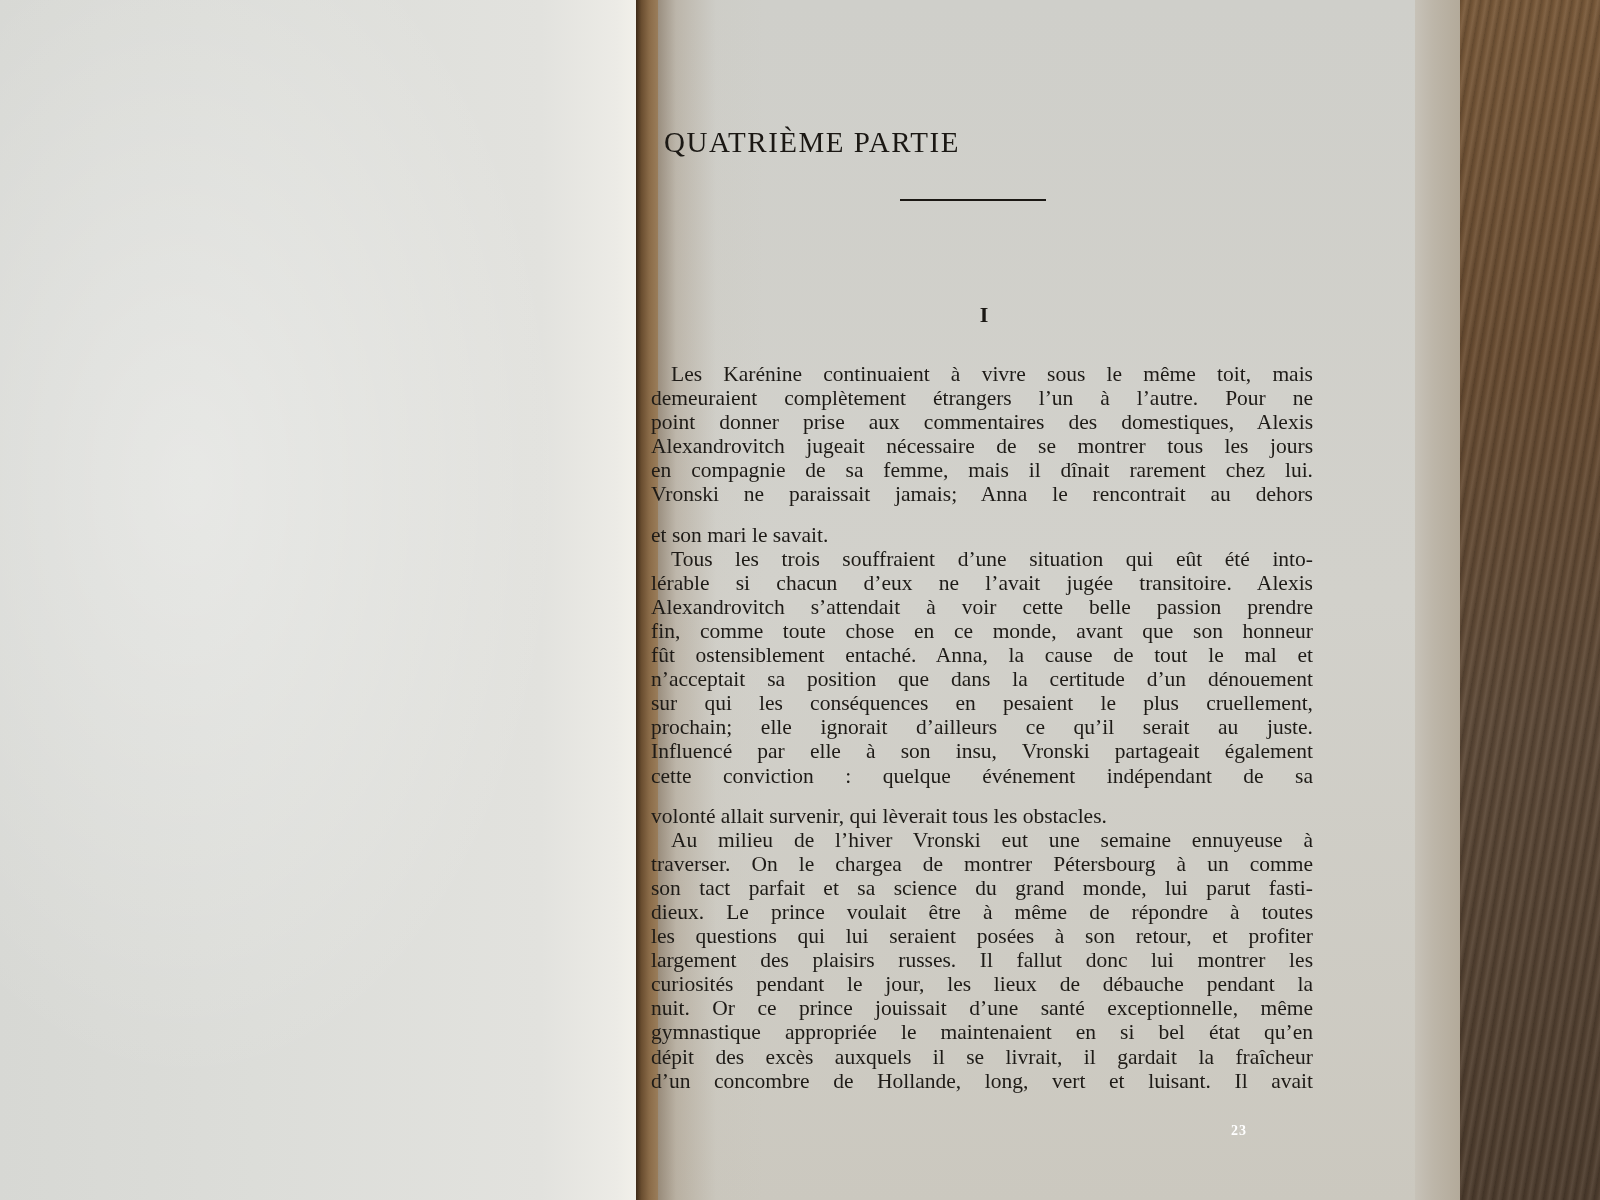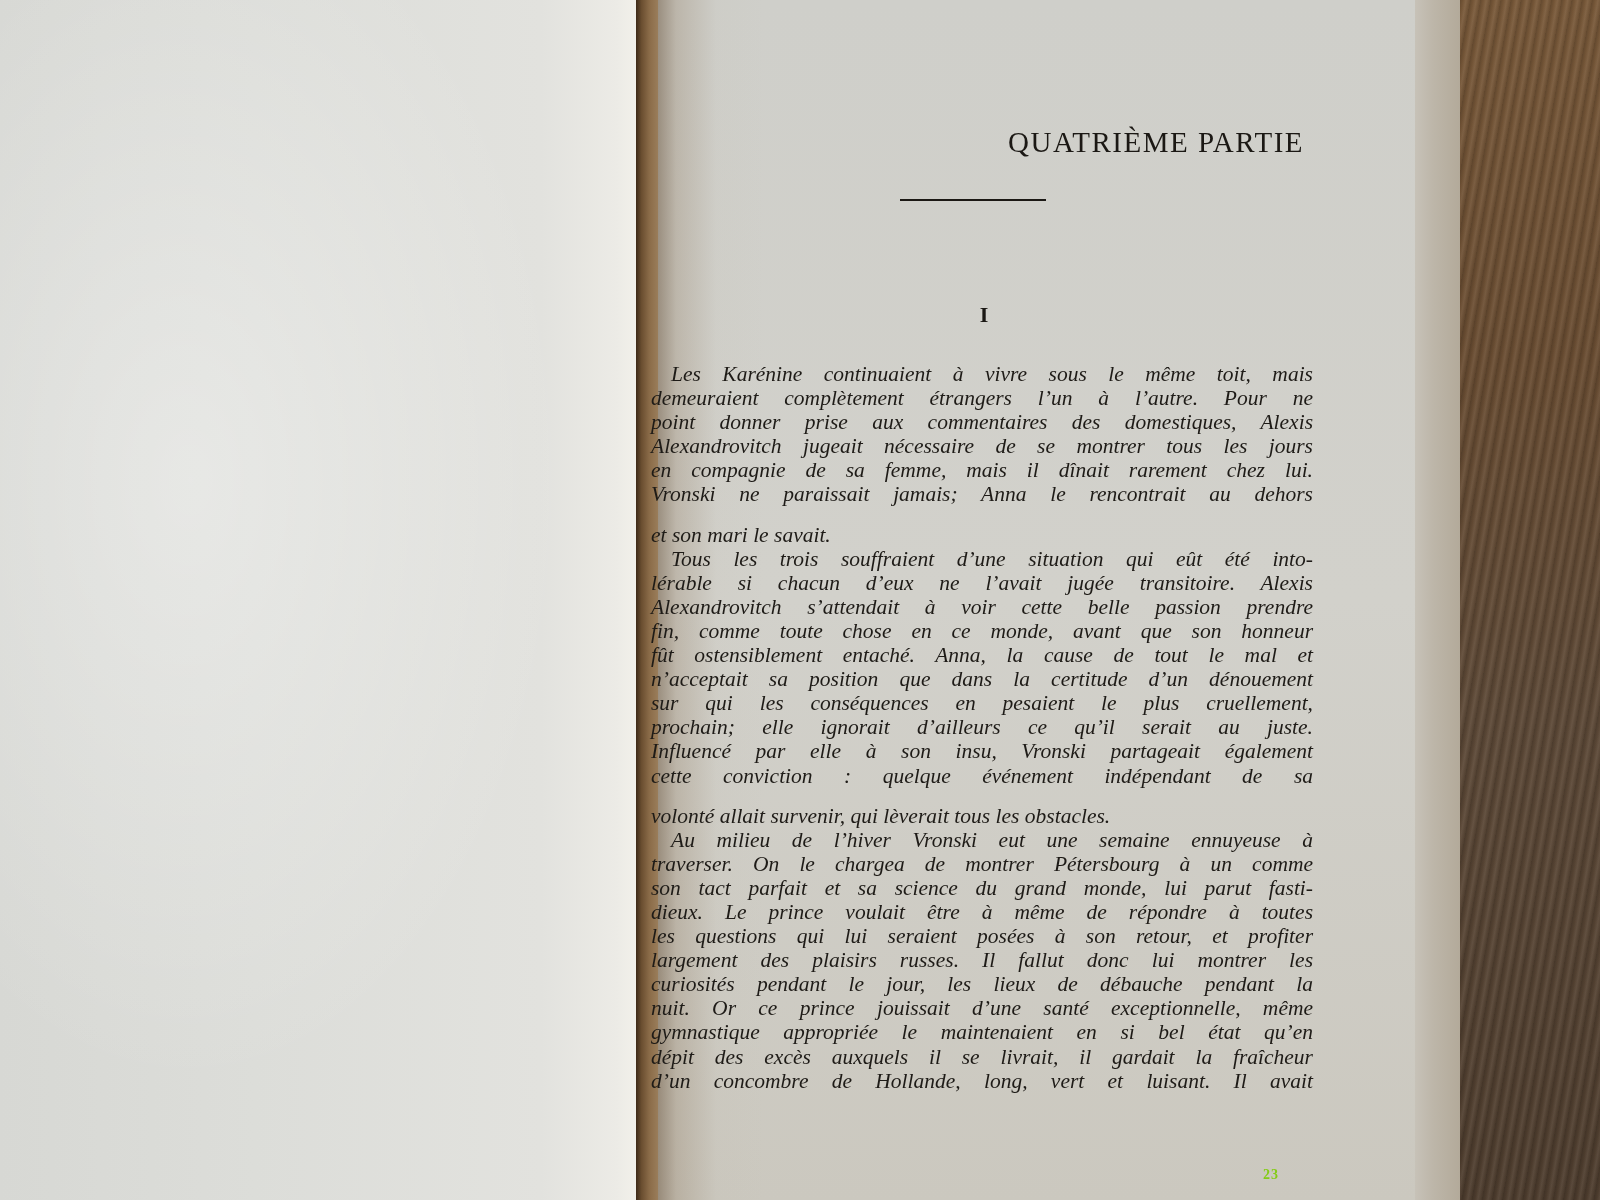--- a/index.html
+++ b/index.html
@@ -35,45 +35,45 @@
       background:
         repeating-linear-gradient(100deg, rgba(0,0,0,0.18) 0px, rgba(0,0,0,0.05) 3px, rgba(255,255,255,0.06) 6px, rgba(0,0,0,0.12) 10px),
         linear-gradient(180deg, #7a5a3a 0%, #6b4e33 30%, #5e4a38 60%, #4f3e2f 100%);
     }
 
     .content {
       position: absolute; left: 651px; top: 0; width: 664px;
       color: #1e1b17;
     }
     .part-title {
-      position: absolute; top: 126px; left: 0; width: 640px; text-align: right;
+      position: absolute; top: 126px; left: 0; width: 640px; text-align: left;
       font-size: 29px; letter-spacing: 1.5px; color: #1b1814;
       transform: translateX(13px);
     }
     .title-rule {
       position: absolute; top: 199px; left: 249px; width: 146px; height: 0;
       border-top: 2px solid #1b1814;
     }
     .chapter-num {
       position: absolute; top: 302px; left: 0; width: 640px; text-align: center;
       font-size: 22px; font-weight: bold; color: #1b1814; transform: translateX(13px);
     }
     .body-text {
       position: absolute; top: 362px; left: 0; width: 662px;
-      font-size: 21.5px; line-height: 24.1px; color: #1e1b17; font-style: italic;
+      font-size: 21.5px; line-height: 24.1px; color: #1e1b17;
     }
     .line {
       display: block; white-space: nowrap; text-align: justify; text-align-last: justify;
       height: 24.1px;
     }
     .line.last { text-align-last: left; margin-top: 16px; }
     .line.indent { padding-left: 20px; }
     .page-number {
-      position: absolute; top: 1123px; left: 612px; font-size: 14px; font-weight: bold;
-      color: #84cc16; letter-spacing: 1px; margin-top: 44px;
+      position: absolute; top: 1123px; left: 580px; font-size: 14px; font-weight: bold;
+      color: #ffffff; letter-spacing: 1px;
     }
   </style>
 </head>
 <body>
 
 <div class="scene">
   <div class="left-page"></div>
   <div class="right-page"></div>
   <div class="gutter"></div>
   <div class="page-stack"></div>

